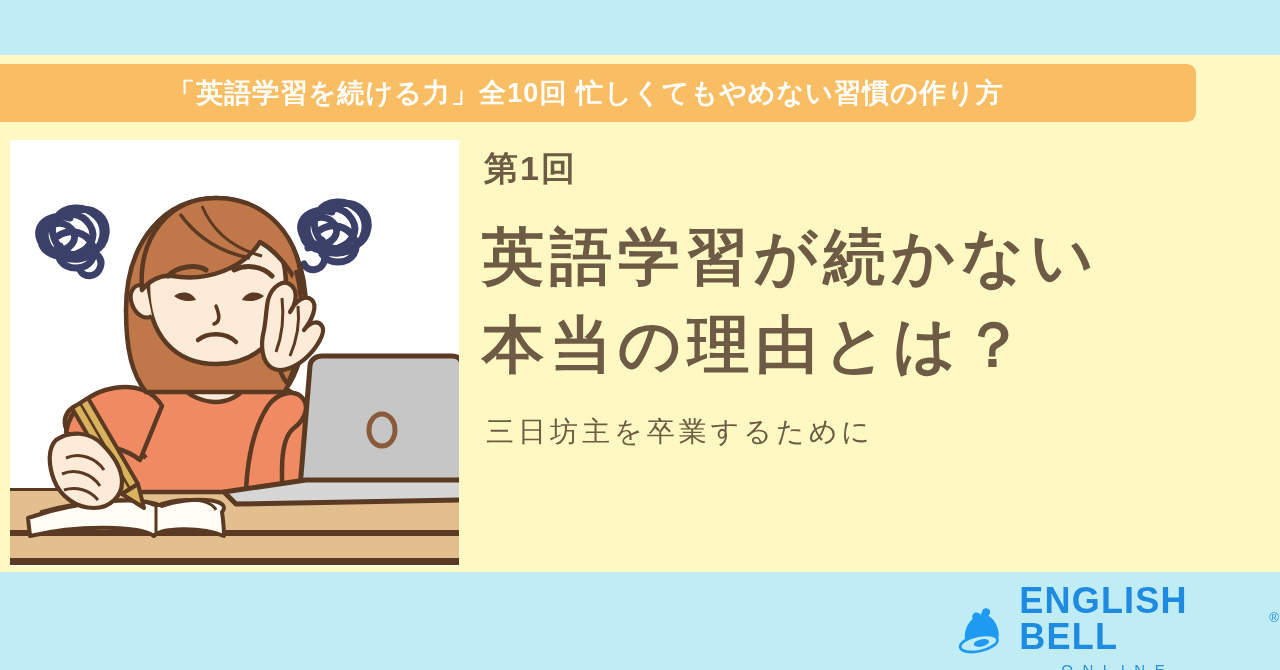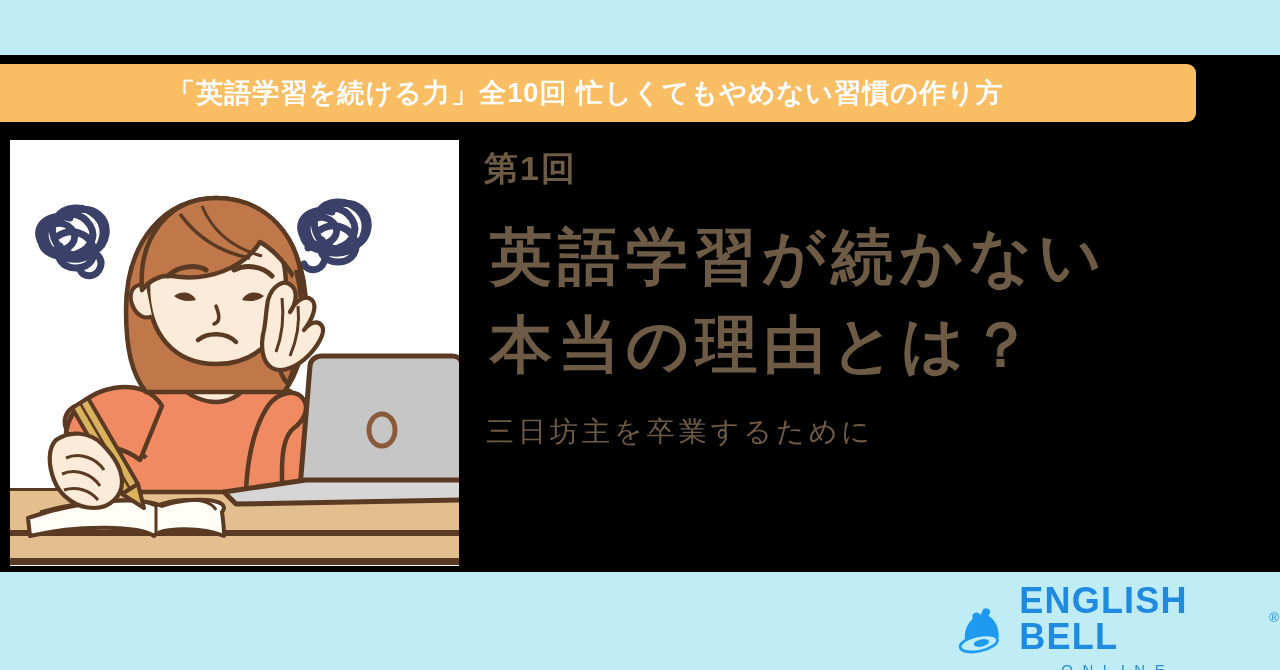--- a/index.html
+++ b/index.html
@@ -10,21 +10,21 @@
   body {
     width: 1280px;
     height: 670px;
     font-family: "Liberation Sans", "DejaVu Sans", sans-serif;
     overflow: hidden;
   }
   #page {
     position: relative;
     width: 1280px;
     height: 670px;
-    background: #000000;
+    background: #fef9c3;
     overflow: hidden;
   }
 
   
   .band {
     position: absolute;
     left: 0;
     width: 1280px;
     background: #BFECF5;
   }
@@ -81,21 +81,21 @@
     letter-spacing: 2px;
     line-height: 1.1;
     margin: 0 0 26px 2px;
   }
   .headline {
     color: #6E5B45;
     font-size: 62px;
     font-weight: bold;
     letter-spacing: 6px;
     line-height: 1.42;
-    margin: 8px;
+    margin: 0;
     white-space: nowrap;
   }
   .headline .hl-line { display: block; }
   .subtitle {
     color: #6E5B45;
     font-size: 28px;
     font-weight: normal;
     letter-spacing: 4px;
     line-height: 1.2;
     margin: 26px 0 10px 4px;

